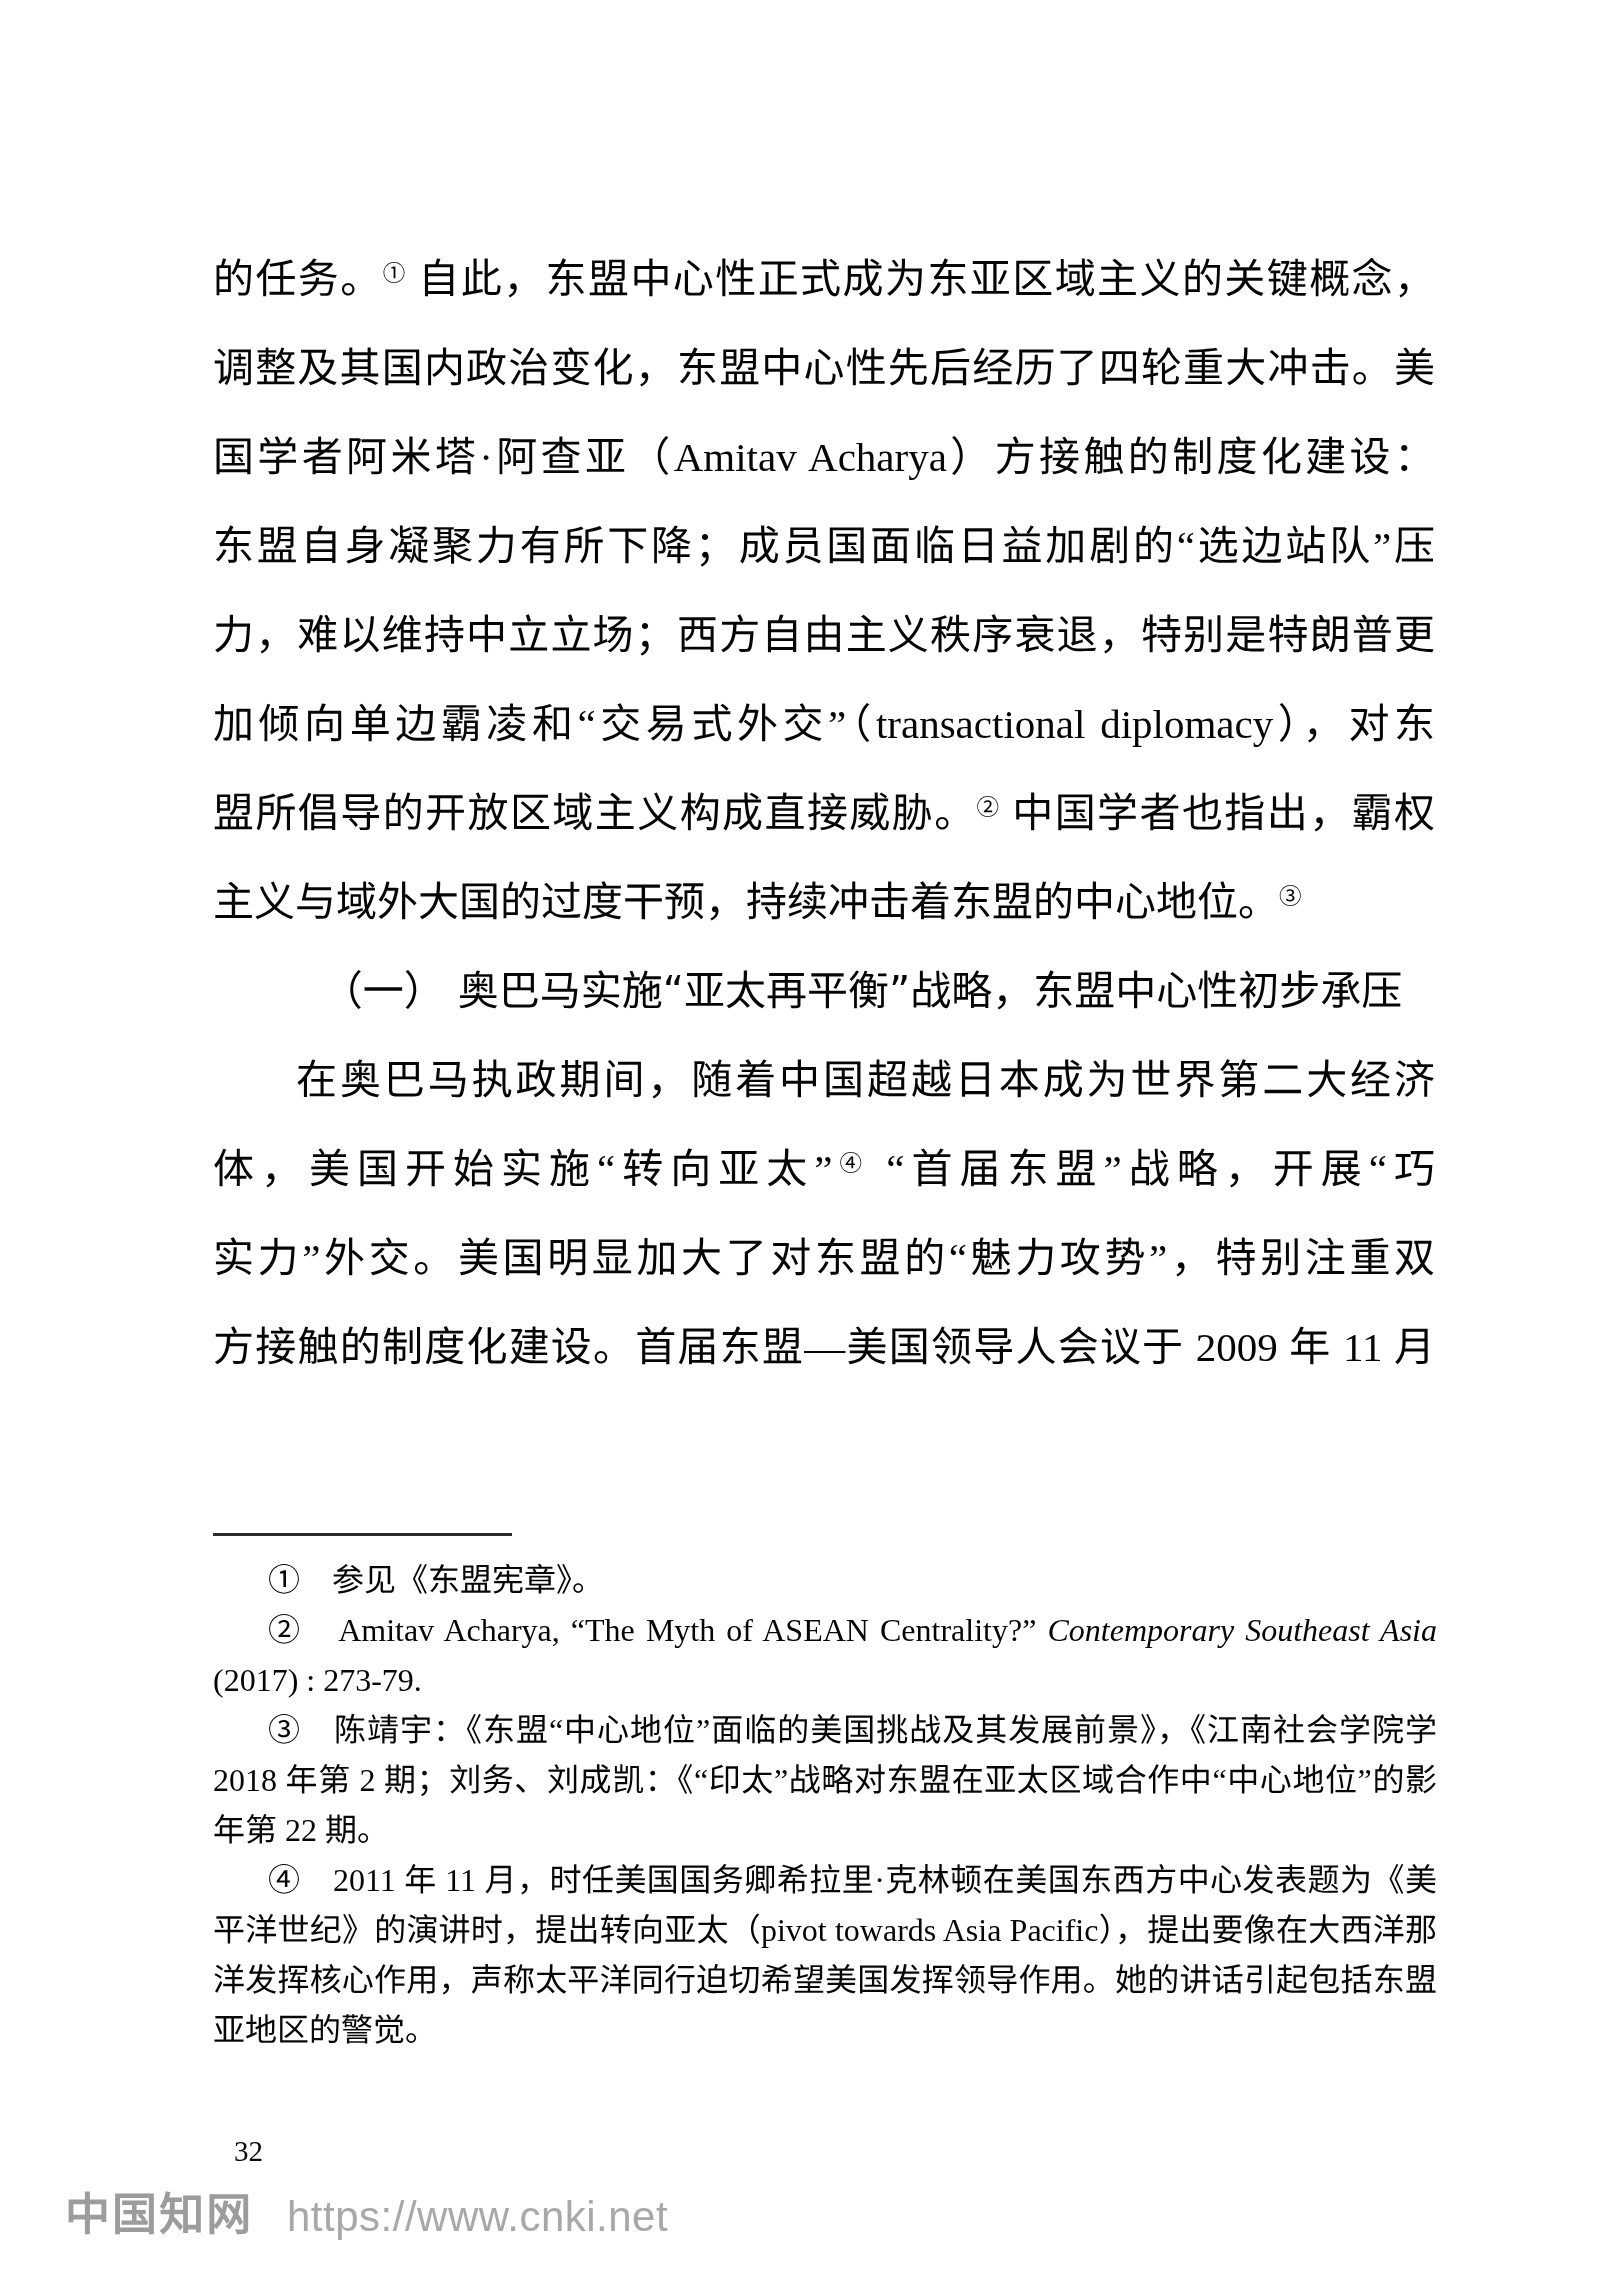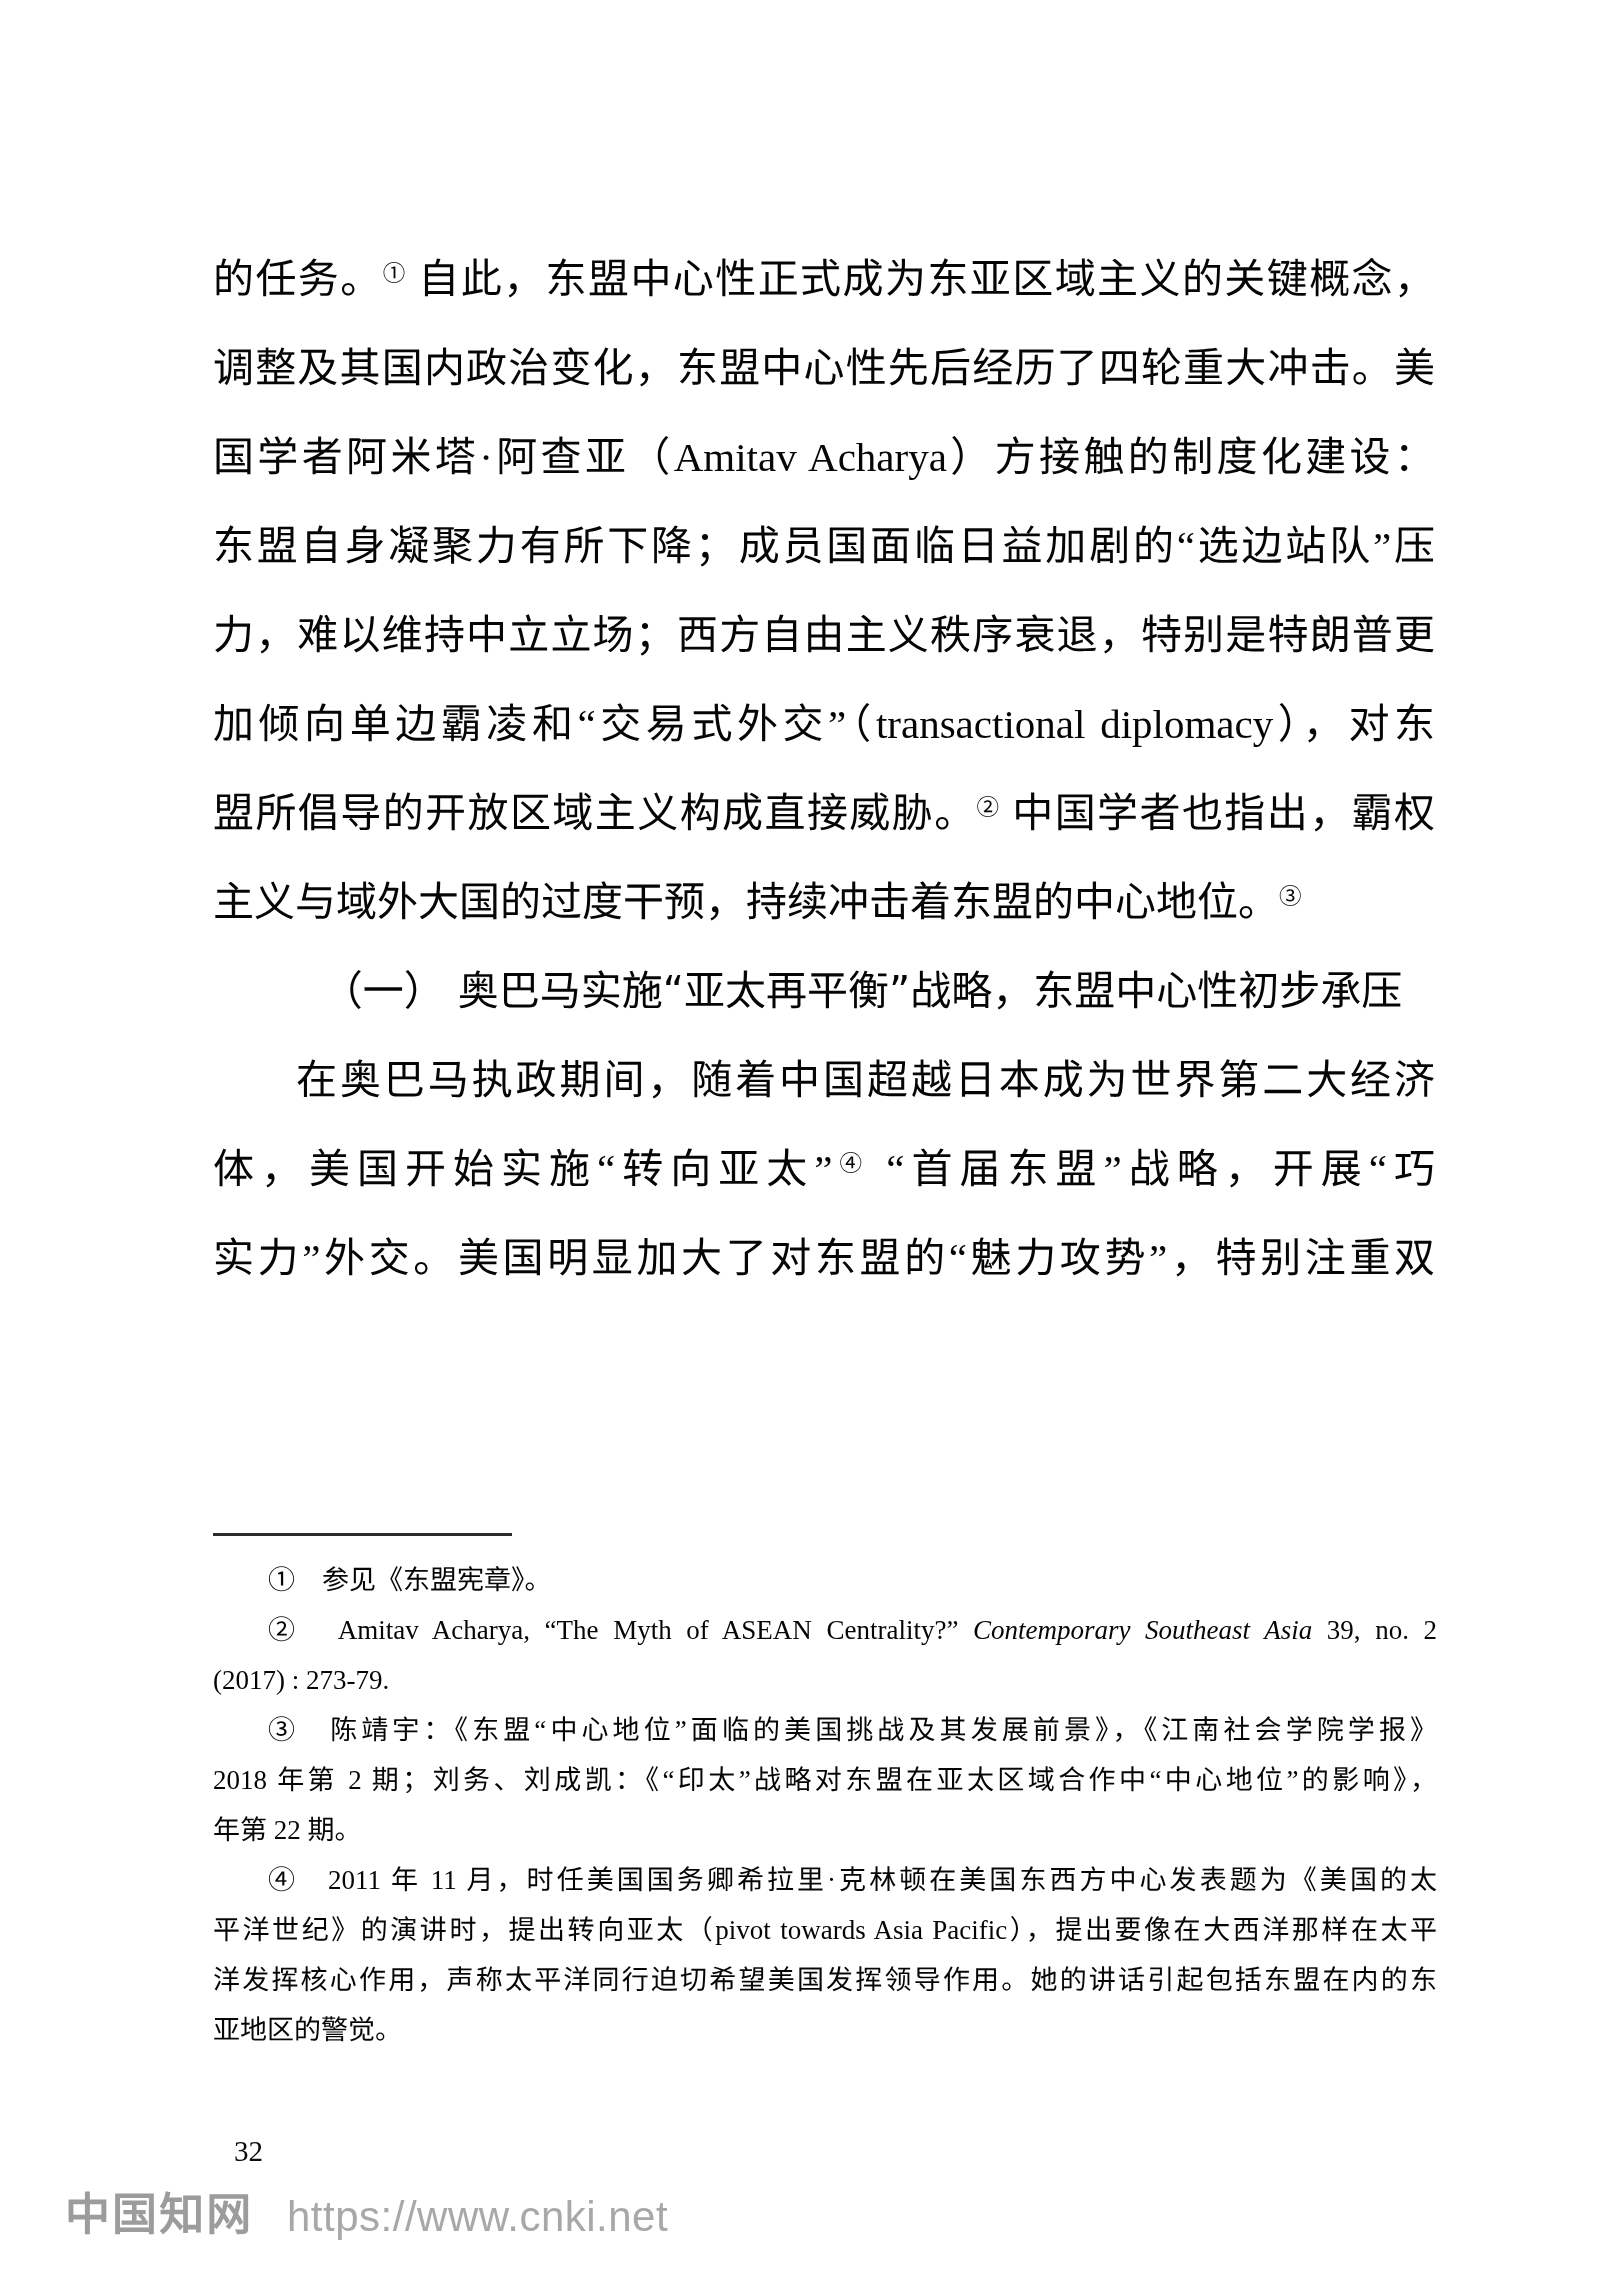--- a/index.html
+++ b/index.html
@@ -51,21 +51,21 @@
     position:absolute;
     left:213px; top:1533px;
     width:299px; height:0;
     border-top:3.1px solid #2b2b2b;
   }
   
   .fn-block{
     position:absolute;
     left:213px; top:1555px;
     width:1224px;
-    font-size:27px;
+    font-size:32px;
     line-height:50px;
   }
   .fline{
     text-align:justify;
     text-align-last:left;
     height:50px;
     overflow:hidden;
   }
   .fline.j{ text-align-last:justify; }
   .fline.ind{ text-indent:55px; }
@@ -114,20 +114,21 @@
     <div class="mline j"><span>力，难以维持中立立场；西方自由主义秩序衰退，特别是特朗普更</span><sup class="fnref"></sup><span></span></div>
     <div class="mline j"><span>加倾向单边霸凌和“交易式外交”（transactional diplomacy），对东</span><sup class="fnref"></sup><span></span></div>
     <div class="mline j"><span>盟所倡导的开放区域主义构成直接威胁。</span><sup class="fnref">②</sup><span> 中国学者也指出，霸权</span></div>
     <div class="mline"><span>主义与域外大国的过度干预，持续冲击着东盟的中心地位。</span><sup class="fnref">③</sup><span></span></div>
 
     <div class="heading">（一） 奥巴马实施“亚太再平衡”战略，东盟中心性初步承压</div>
 
     <div class="mline j ind"><span>在奥巴马执政期间，随着中国超越日本成为世界第二大经济</span><sup class="fnref"></sup><span></span></div>
     <div class="mline j"><span>体，美国开始实施“转向亚太”</span><sup class="fnref">④</sup><span> “首届东盟”战略，开展“巧</span></div>
     <div class="mline j"><span>实力”外交。美国明显加大了对东盟的“魅力攻势”，特别注重双</span><sup class="fnref"></sup><span></span></div>
+    <div class="mline j"><span>方接触的制度化建设。首届东盟—美国领导人会议于 2009 年 11 月</span><sup class="fnref"></sup><span></span></div>
   </div>
 
   <div class="fn-separator"></div>
 
   <div class="fn-block">
     <div class="fline ind"><span>①　参见《东盟宪章》。</span><span class="it"></span><span></span></div>
     <div class="fline j ind"><span>②　Amitav Acharya, “The Myth of ASEAN Centrality?” </span><span class="it">Contemporary Southeast Asia</span><span> 39, no. 2</span></div>
     <div class="fline"><span>(2017) : 273-79.</span><span class="it"></span><span></span></div>
     <div class="fline j ind"><span>③　陈靖宇：《东盟“中心地位”面临的美国挑战及其发展前景》，《江南社会学院学报》</span><span class="it"></span><span></span></div>
     <div class="fline j"><span>2018 年第 2 期；刘务、刘成凯：《“印太”战略对东盟在亚太区域合作中“中心地位”的影响》，</span><span class="it"></span><span></span></div>

